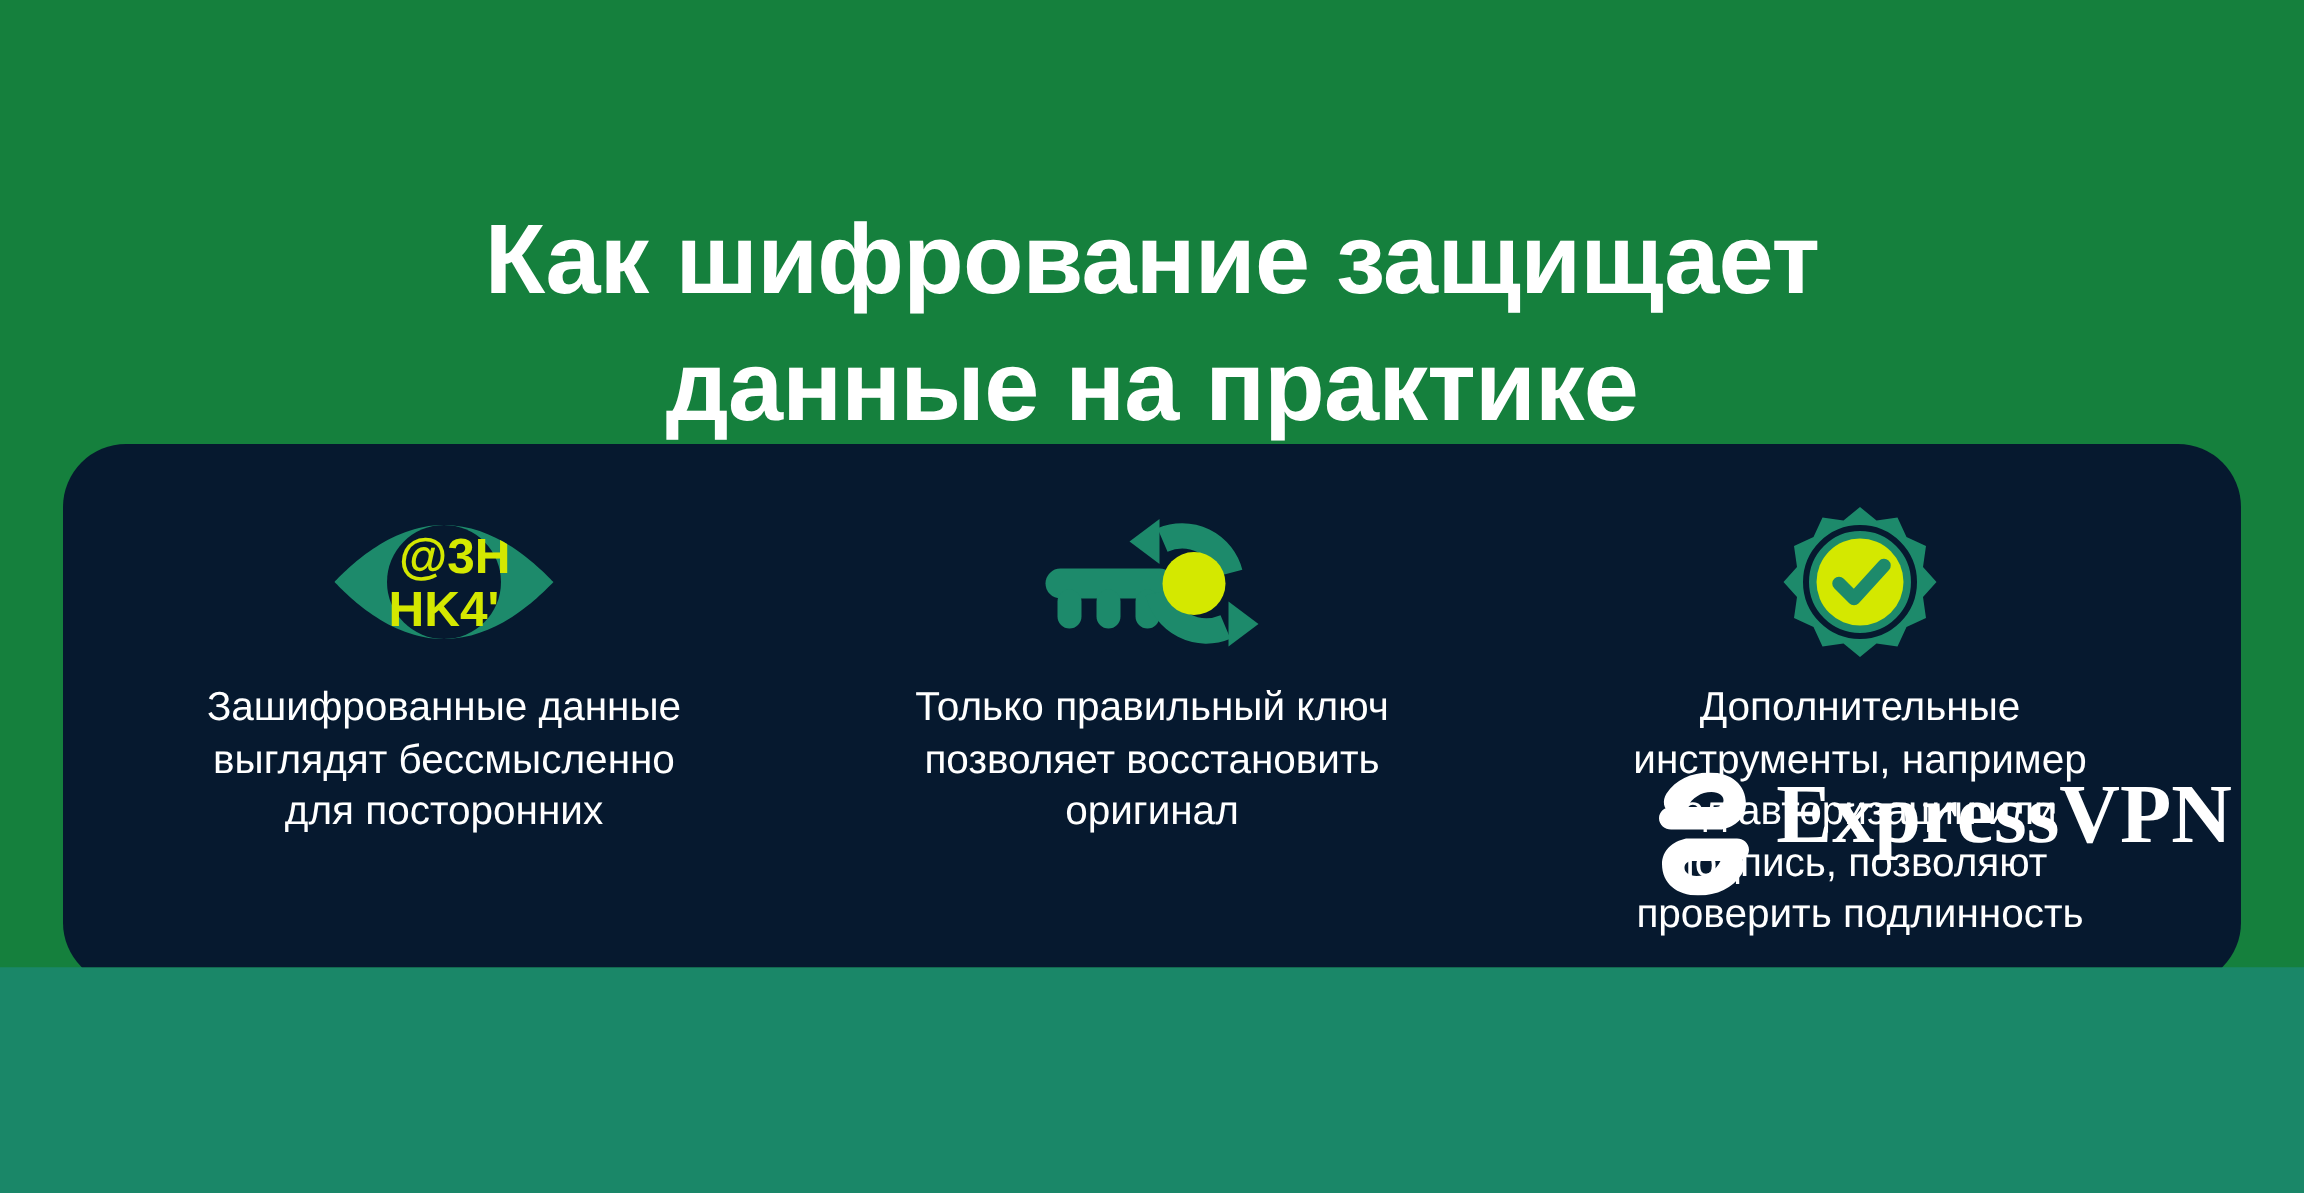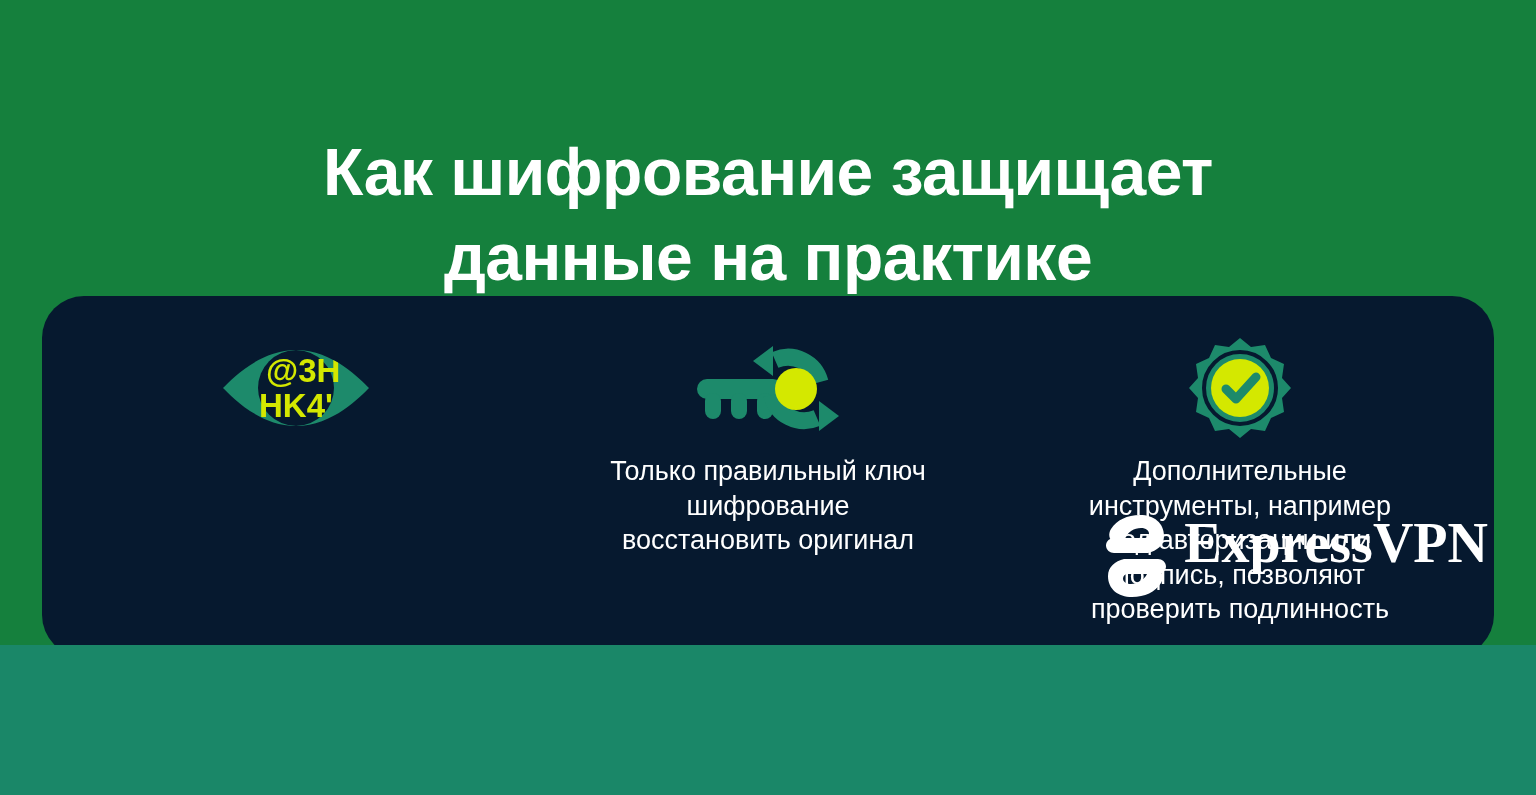--- a/index.html
+++ b/index.html
@@ -115,20 +115,21 @@
             </clipPath>
           </defs>
           <path d="M75 12 C112 12 140 42 148 50 C140 58 112 88 75 88 C38 88 10 58 2 50 C10 42 38 12 75 12 Z" fill="#1d8a6b"></path>
           <g clip-path="url(#eyeClip)">
             <circle cx="75" cy="50" r="38" fill="#06192f"></circle>
             <text x="45" y="44" font-family="&quot;Liberation Sans&quot;, sans-serif" font-size="33" font-weight="700" fill="#d4e800">@3H</text>
             <text x="38" y="79" font-family="&quot;Liberation Sans&quot;, sans-serif" font-size="33" font-weight="700" fill="#d4e800">HK4'</text>
           </g>
         </svg>
       </div>
+      <div class="col-text">Зашифрованные данные выглядят бессмысленно для посторонних</div>
     </div>
 
     <div class="col col-2">
       <div class="icon-wrap">
         <svg width="155" height="100" viewBox="0 0 155 100" aria-hidden="true">
 
           <rect x="6" y="41" width="86" height="20" rx="10" fill="#1d8a6b"></rect>
 
           <rect x="14" y="55" width="16" height="26" rx="8" fill="#1d8a6b"></rect>
           <rect x="40" y="55" width="16" height="26" rx="8" fill="#1d8a6b"></rect>
@@ -138,21 +139,21 @@
             <path d="M81 57 A33 33 0 0 0 126 80"></path>
             <path d="M129 44 A33 33 0 0 0 84 22"></path>
           </g>
 
           <polygon points="82,8 82,38 62,23" fill="#1d8a6b"></polygon>
           <polygon points="128,93 128,63 148,78" fill="#1d8a6b"></polygon>
 
           <circle cx="105" cy="51" r="21" fill="#d4e800"></circle>
         </svg>
       </div>
-      <div class="col-text">Только правильный ключ шифрование восстановить оригинал</div>
+      <div class="col-text">Только правильный ключ позволяет восстановить оригинал</div>
     </div>
 
     <div class="col col-3">
       <div class="icon-wrap">
         <svg width="104" height="104" viewBox="0 0 104 104" aria-hidden="true">
 
           <path fill="#1d8a6b" d="
             M52 2
             L63 11 L77 9 L83 22 L96 28 L94 42 L103 52 L94 62 L96 76 L83 82 L77 95 L63 93
             L52 102 L41 93 L27 95 L21 82 L8 76 L10 62 L1 52 L10 42 L8 28 L21 22 L27 9 L41 11 Z"></path>

